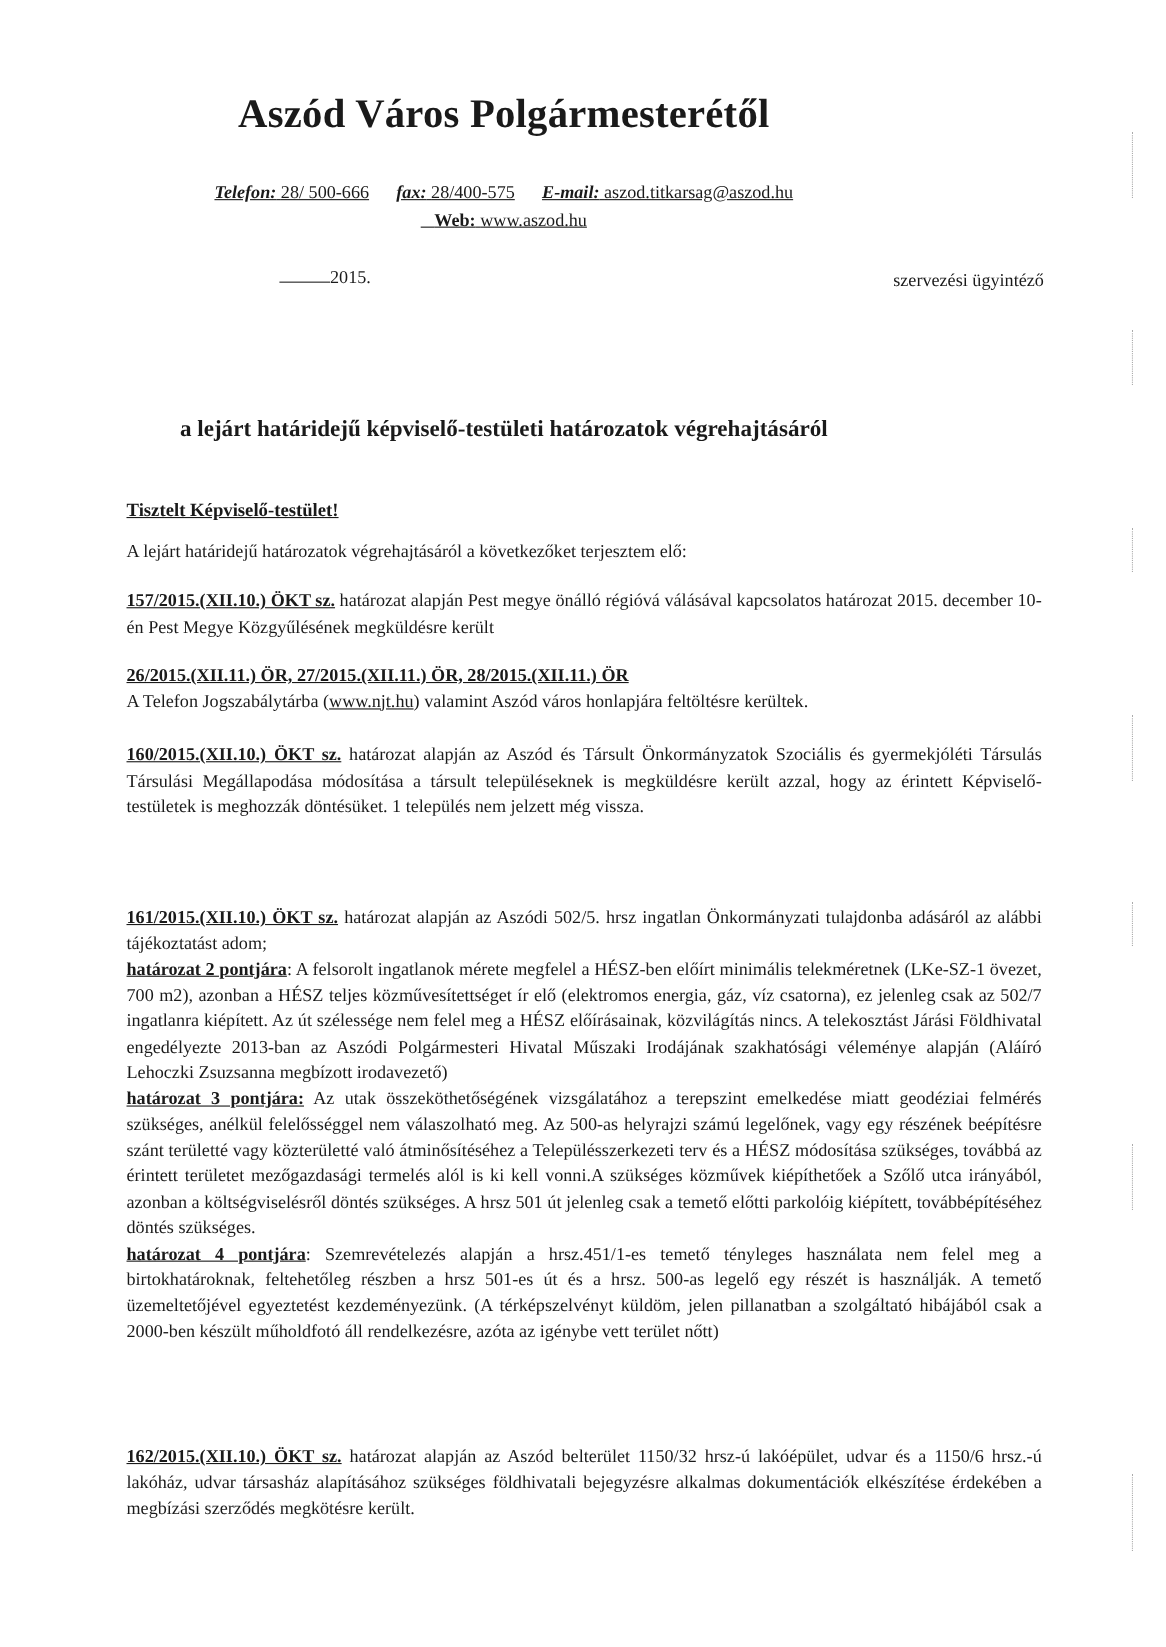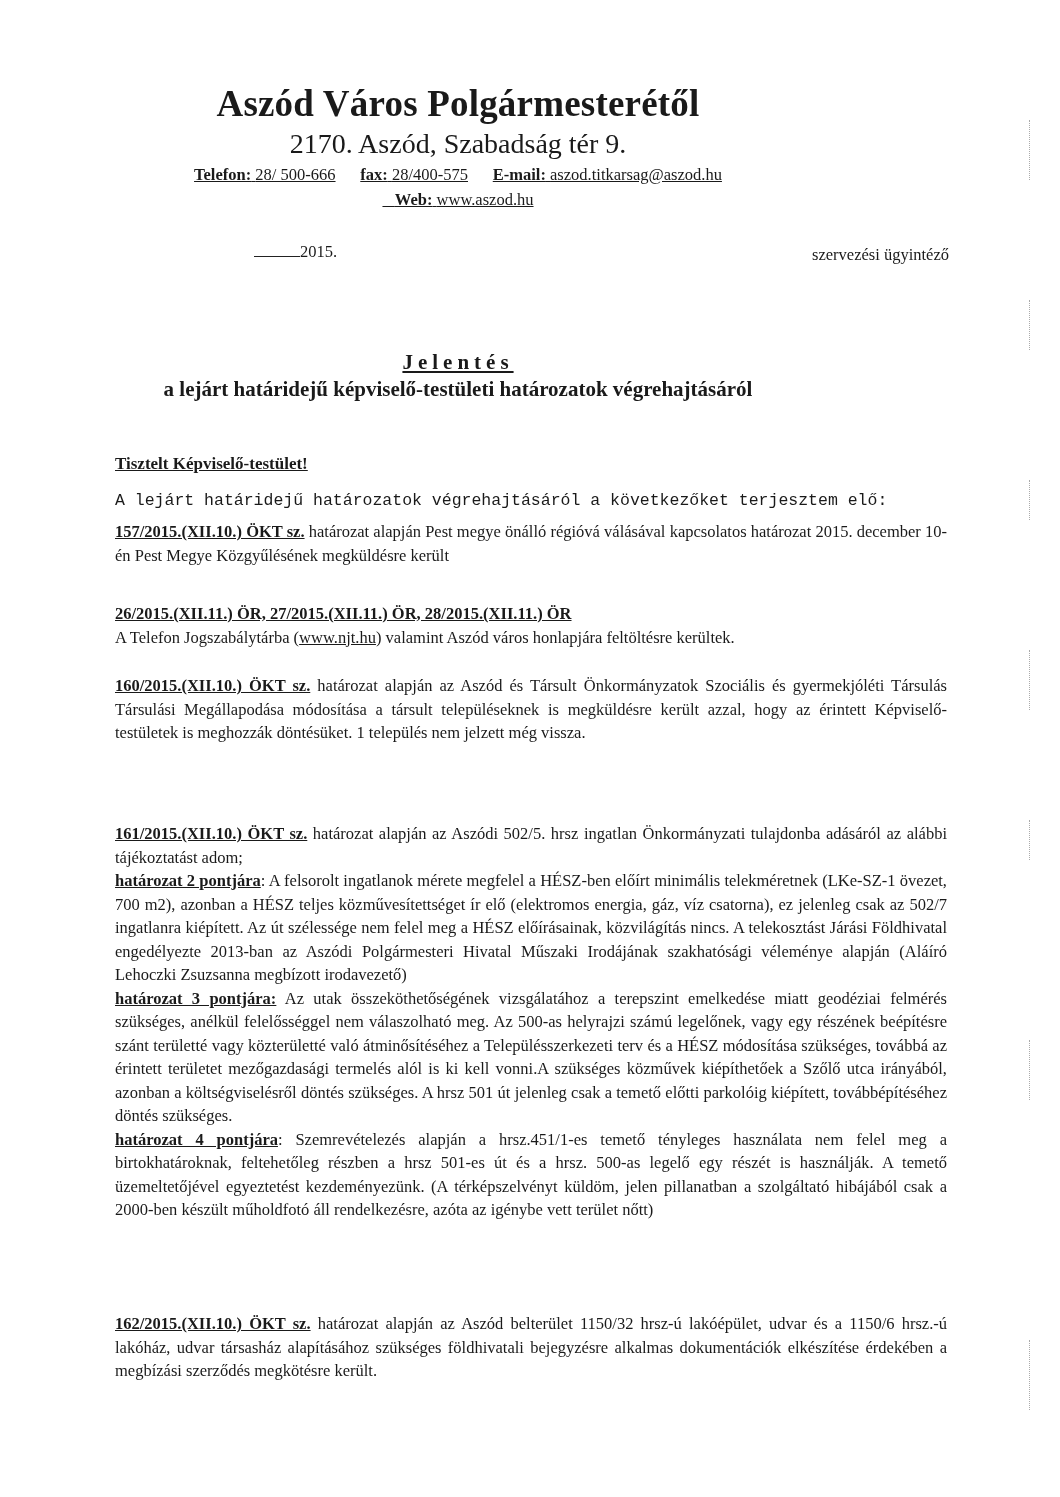--- a/index.html
+++ b/index.html
@@ -3,47 +3,46 @@
 <meta charset="utf-8">
 <style>
   html, body { margin: 0; padding: 0; background: #ffffff; }
   body { width: 1060px; height: 1497px; position: relative; overflow: hidden;
          font-family: "Liberation Serif", "DejaVu Serif", serif; color: #1a1a1a; }
   .page { position: absolute; left: 0; top: 0; width: 1060px; height: 1497px; }
   .center { position: absolute; left: 0; width: 916px; text-align: center; }
   .title { top: 82px; font-size: 37px; font-weight: bold; letter-spacing: 0.2px; }
   .address { top: 128px; font-size: 28px; }
   .contact { top: 165px; font-size: 16.5px; }
-  .contact .lbl { font-weight: bold; }
+  .contact .lbl { font-weight: bold; font-style: italic; }
   .contact span.u { text-decoration: underline; }
   .web { top: 190px; font-size: 16.5px; text-decoration: underline; }
   .web .lbl { font-weight: bold; }
   .date { position: absolute; left: 254px; top: 242px; font-size: 16.5px; }
   .date .blank { display: inline-block; width: 46px; border-bottom: 1px solid #222; }
   .prep { position: absolute; right: 111px; top: 242px; font-size: 16.5px; text-align: right; line-height: 25px; }
   .report-title { top: 350px; font-size: 21px; font-weight: bold; letter-spacing: 5px; text-decoration: underline; }
   .report-sub { top: 377px; font-size: 21px; font-weight: bold; }
   .body { position: absolute; left: 115px; width: 832px; font-size: 16.5px; line-height: 23.5px; text-align: justify; }
   .greet { top: 452px; font-weight: bold; font-size: 17px; text-decoration: underline; }
-  .intro { top: 489px; font-family: Liberation Mono, monospace; }
+  .intro { top: 489px; }
   .ref { font-weight: bold; text-decoration: underline; }
-  .p1 { top: 520px; }
+  .p1 { top: 534px; }
   .p2 { top: 602px; }
   .p3 { top: 674px; }
   .p4 { top: 795px; margin-top: 27px; }
   .p5 { top: 1312px; }
   .scan-mark { position: absolute; right: 20px; width: 10px; border-left: 1px dotted #aaa; }
 </style>
 </head>
 <body>
 
 <div class="page">
 
   <div class="center title">Aszód Város Polgármesterétől</div>
-  <div class="center address">2170. Aszód, Szabadság tér 9.</div>
 
   <div class="center contact">
     <span class="u"><span class="lbl">Telefon:</span> <span>28/ 500-666</span></span>
     &nbsp;&nbsp;&nbsp;&nbsp;
     <span class="u"><span class="lbl">fax:</span> <span>28/400-575</span></span>
     &nbsp;&nbsp;&nbsp;&nbsp;
     <span class="u"><span class="lbl">E-mail:</span> <span>aszod.titkarsag@aszod.hu</span></span>
   </div>
 
   <div class="center web">
@@ -51,21 +50,20 @@
   </div>
 
   <div class="date">
     <span class="blank"></span><span>2015.</span>
   </div>
 
   <div class="prep">
     <div>szervezési  ügyintéző</div>
   </div>
 
-  <div class="center report-title"><span>Jelentés</span></div>
   <div class="center report-sub">a lejárt határidejű képviselő-testületi határozatok végrehajtásáról</div>
 
   <div class="body greet">Tisztelt Képviselő-testület!</div>
   <div class="body intro">A lejárt határidejű határozatok végrehajtásáról a következőket terjesztem elő:</div>
 
   <div class="body p1">
     <span class="ref">157/2015.(XII.10.) ÖKT sz.</span><span> határozat alapján Pest megye önálló régióvá válásával kapcsolatos határozat 2015. december 10-én Pest Megye Közgyűlésének megküldésre került</span>
   </div>
 
   <div class="body p2">

